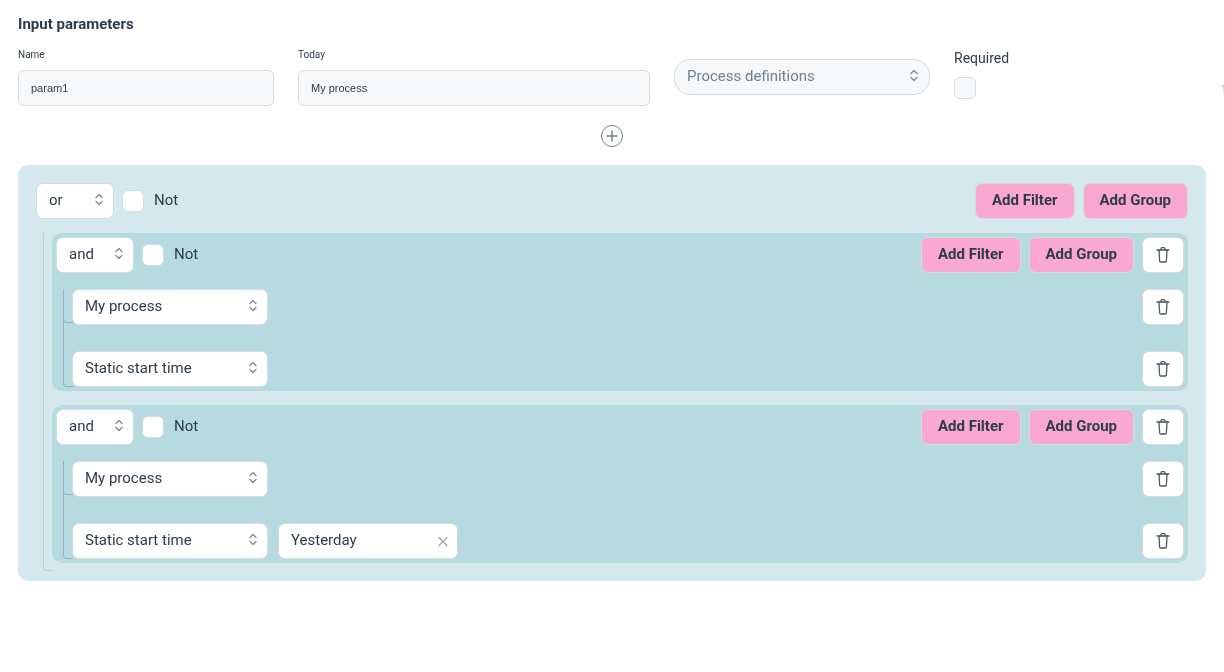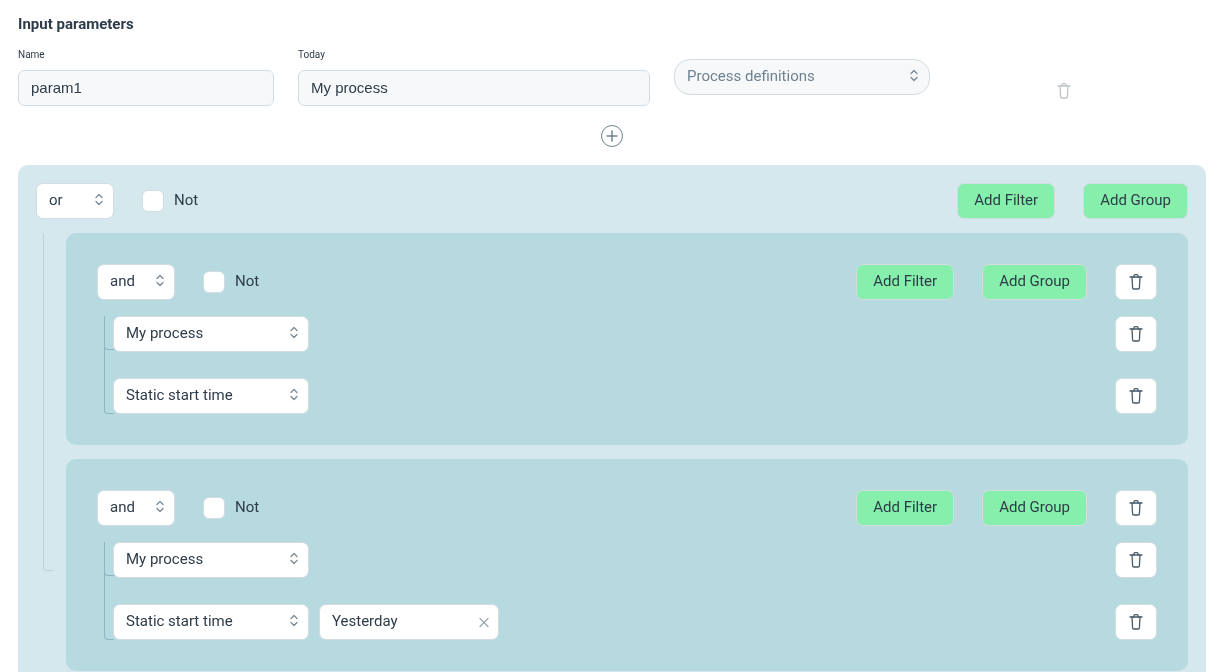--- a/index.html
+++ b/index.html
@@ -19,21 +19,21 @@
   body{padding:14px 18px;width:1224px;}
 
   .section-title{font-size:15px;margin:0 0 10px;color:var(--text);}
 
   .params-row{display:grid;grid-template-columns:256px 352px 256px 220px 60px;gap:24px;align-items:center;}
   .field-col label{display:block;font-size:10px;color:var(--text);margin-bottom:8px;}
   .req-col label{display:block;font-size:14px;color:var(--text);margin-bottom:8px;}
   .del-col label{display:block;opacity:0;margin-bottom:8px;font-size:14px;}
   input[type=text].text-input{
     width:100%;height:36px;border:1px solid var(--border);border-radius:6px;
-    background:var(--input-bg);padding:0 12px;font-size:15px;color:var(--text);
+    background:var(--input-bg);padding:0 12px;font-size:11px;color:var(--text);
   }
   .select{
     position:relative;width:100%;height:36px;border:1px solid var(--border);border-radius:16px;
     background:var(--input-bg);display:flex;align-items:center;padding:0 28px 0 12px;font-size:15px;color:var(--text-muted);
     cursor:pointer;user-select:none;
   }
   .select .chev{position:absolute;right:10px;top:50%;transform:translateY(-50%);}
 
   .checkbox{
     width:22px;height:22px;border:1px solid var(--border);border-radius:6px;background:var(--input-bg);
@@ -46,27 +46,27 @@
   .add-btn{
     width:22px;height:22px;border:1.5px solid #6c848f;border-radius:50%;
     display:flex;align-items:center;justify-content:center;cursor:pointer;background:#fff;
   }
   .add-btn svg{display:block;}
 
   .filter-panel{
     background:var(--panel-outer);border-radius:10px;padding:18px;
   }
   .group-head{
-    display:flex;align-items:center;gap:28px;margin-bottom:14px;
+    display:flex;align-items:center;gap:8px;margin-bottom:14px;
   }
   .group-head .spacer{flex:1;}
   .btn{
-    height:36px;border:1px solid var(--border);border-radius:7px;background:#86efac;
+    height:36px;border:1px solid var(--border);border-radius:7px;background:#f9a8d4;
     padding:0 16px;font-size:15px;color:var(--text);display:inline-flex;align-items:center;justify-content:center;
-    cursor:pointer;user-select:none;white-space:nowrap;
+    cursor:pointer;user-select:none;white-space:nowrap;font-weight:bold;
   }
   .icon-btn{
     width:42px;height:36px;border:1px solid var(--border);border-radius:7px;background:#fff;
     display:inline-flex;align-items:center;justify-content:center;cursor:pointer;
   }
 
   .pill-select{
     position:relative;height:36px;border:1px solid var(--border);border-radius:7px;background:#fff;
     display:flex;align-items:center;padding:0 28px 0 12px;font-size:15px;color:var(--text);
     cursor:pointer;user-select:none;
@@ -77,21 +77,21 @@
 
   .not-wrap{display:flex;align-items:flex-start;gap:10px;}
   .not-wrap .checkbox{background:#fff;}
   .not-label{font-size:15px;color:var(--text);}
 
   .tree-outer{position:relative;}
   .outer-vline{position:absolute;left:7px;top:0;width:1px;background:var(--tree-line-outer);}
   .outer-elbow{position:absolute;left:7px;width:10px;height:12px;border-left:1px solid var(--tree-line-outer);border-bottom:1px solid var(--tree-line-outer);border-bottom-left-radius:4px;}
 
   .inner-panel{
-    margin-left:30px;background:var(--panel-inner);border-radius:10px;padding:31px;margin-bottom:14px;
+    margin-left:16px;background:var(--panel-inner);border-radius:10px;padding:4px;margin-bottom:14px;
   }
   .inner-tree{position:relative;}
   .inner-vline{position:absolute;left:7px;top:0;width:1px;background:var(--tree-line-inner);}
   .inner-elbow{position:absolute;left:7px;width:10px;height:12px;border-left:1px solid var(--tree-line-inner);border-bottom:1px solid var(--tree-line-inner);border-bottom-left-radius:4px;}
   .inner-row{display:flex;align-items:center;gap:10px;margin-left:16px;margin-top:26px;}
   .inner-row.first{margin-top:16px;}
   .inner-row .row-spacer{flex:1;}
 
   .tagbox{
     position:relative;height:36px;border:1px solid var(--border);border-radius:7px;background:#fff;
@@ -139,20 +139,24 @@
     <input type="text" class="text-input" value="My process" style="">
   </div>
   <div class="field-col">
     <div class="select">
       <span>Process definitions</span>
       <span class="chev"><svg width="10" height="12">
             <use href="#chev-updown"></use>
           </svg></span>
     </div>
   </div>
+  <div class="req-col">
+    <label>Required</label>
+    <span class="checkbox"></span>
+  </div>
   <div class="del-col">
     <label>.</label>
     <div class="trash-ghost">
       <svg width="18" height="18">
           <use href="#trash"></use>
         </svg>
     </div>
   </div>
 </div>
 

